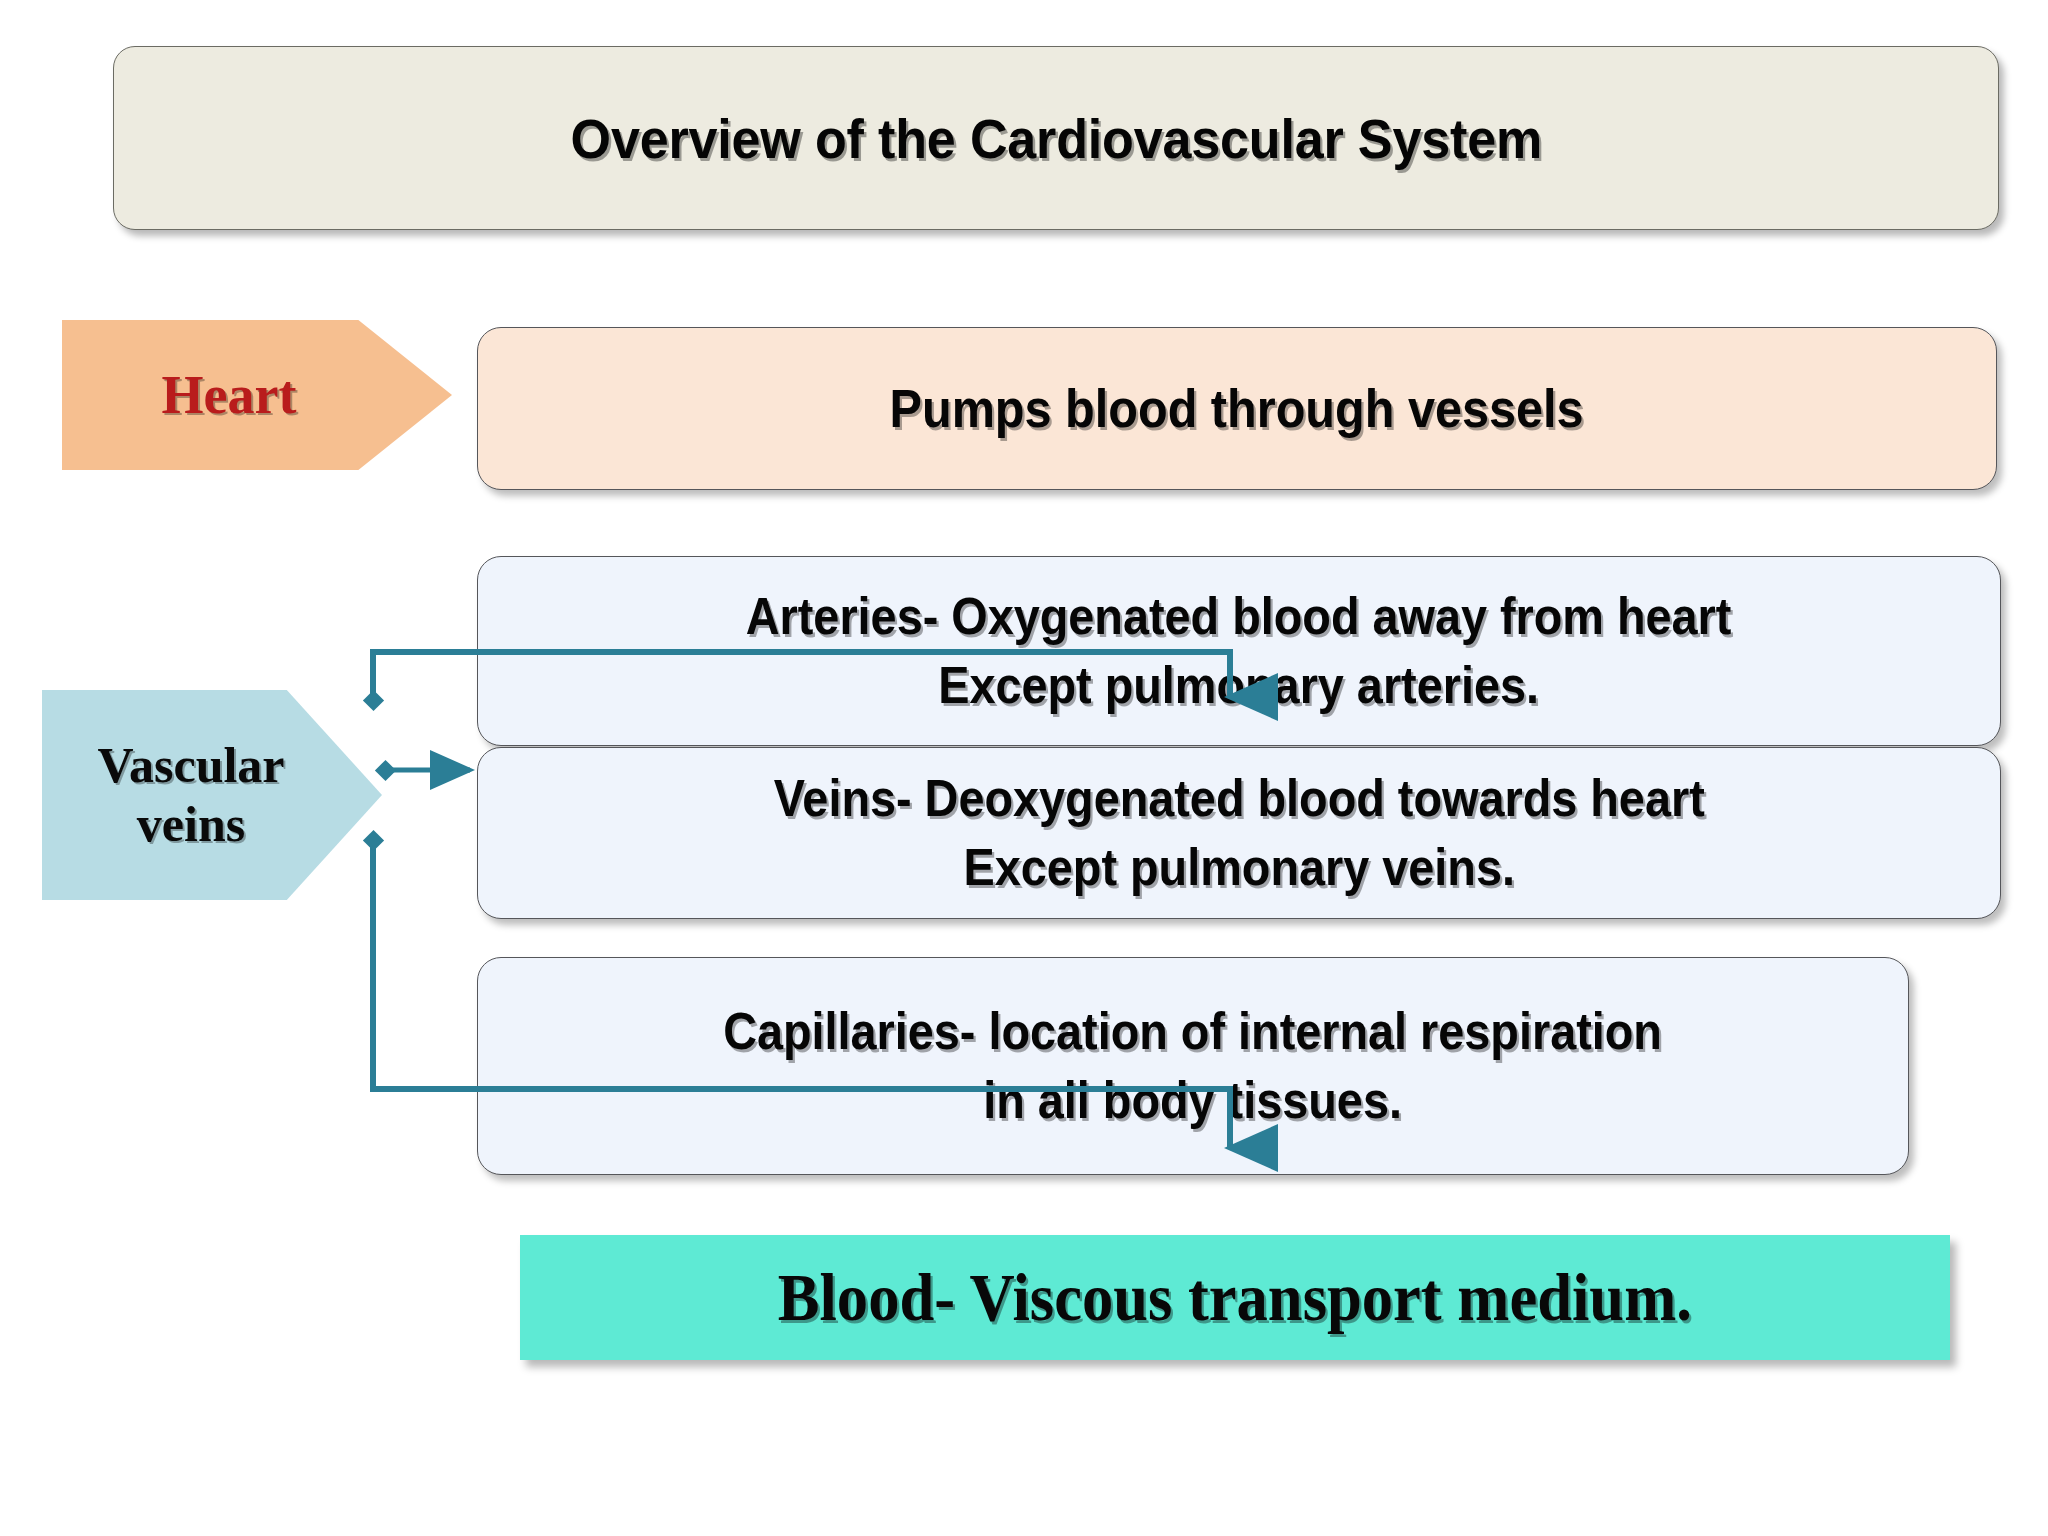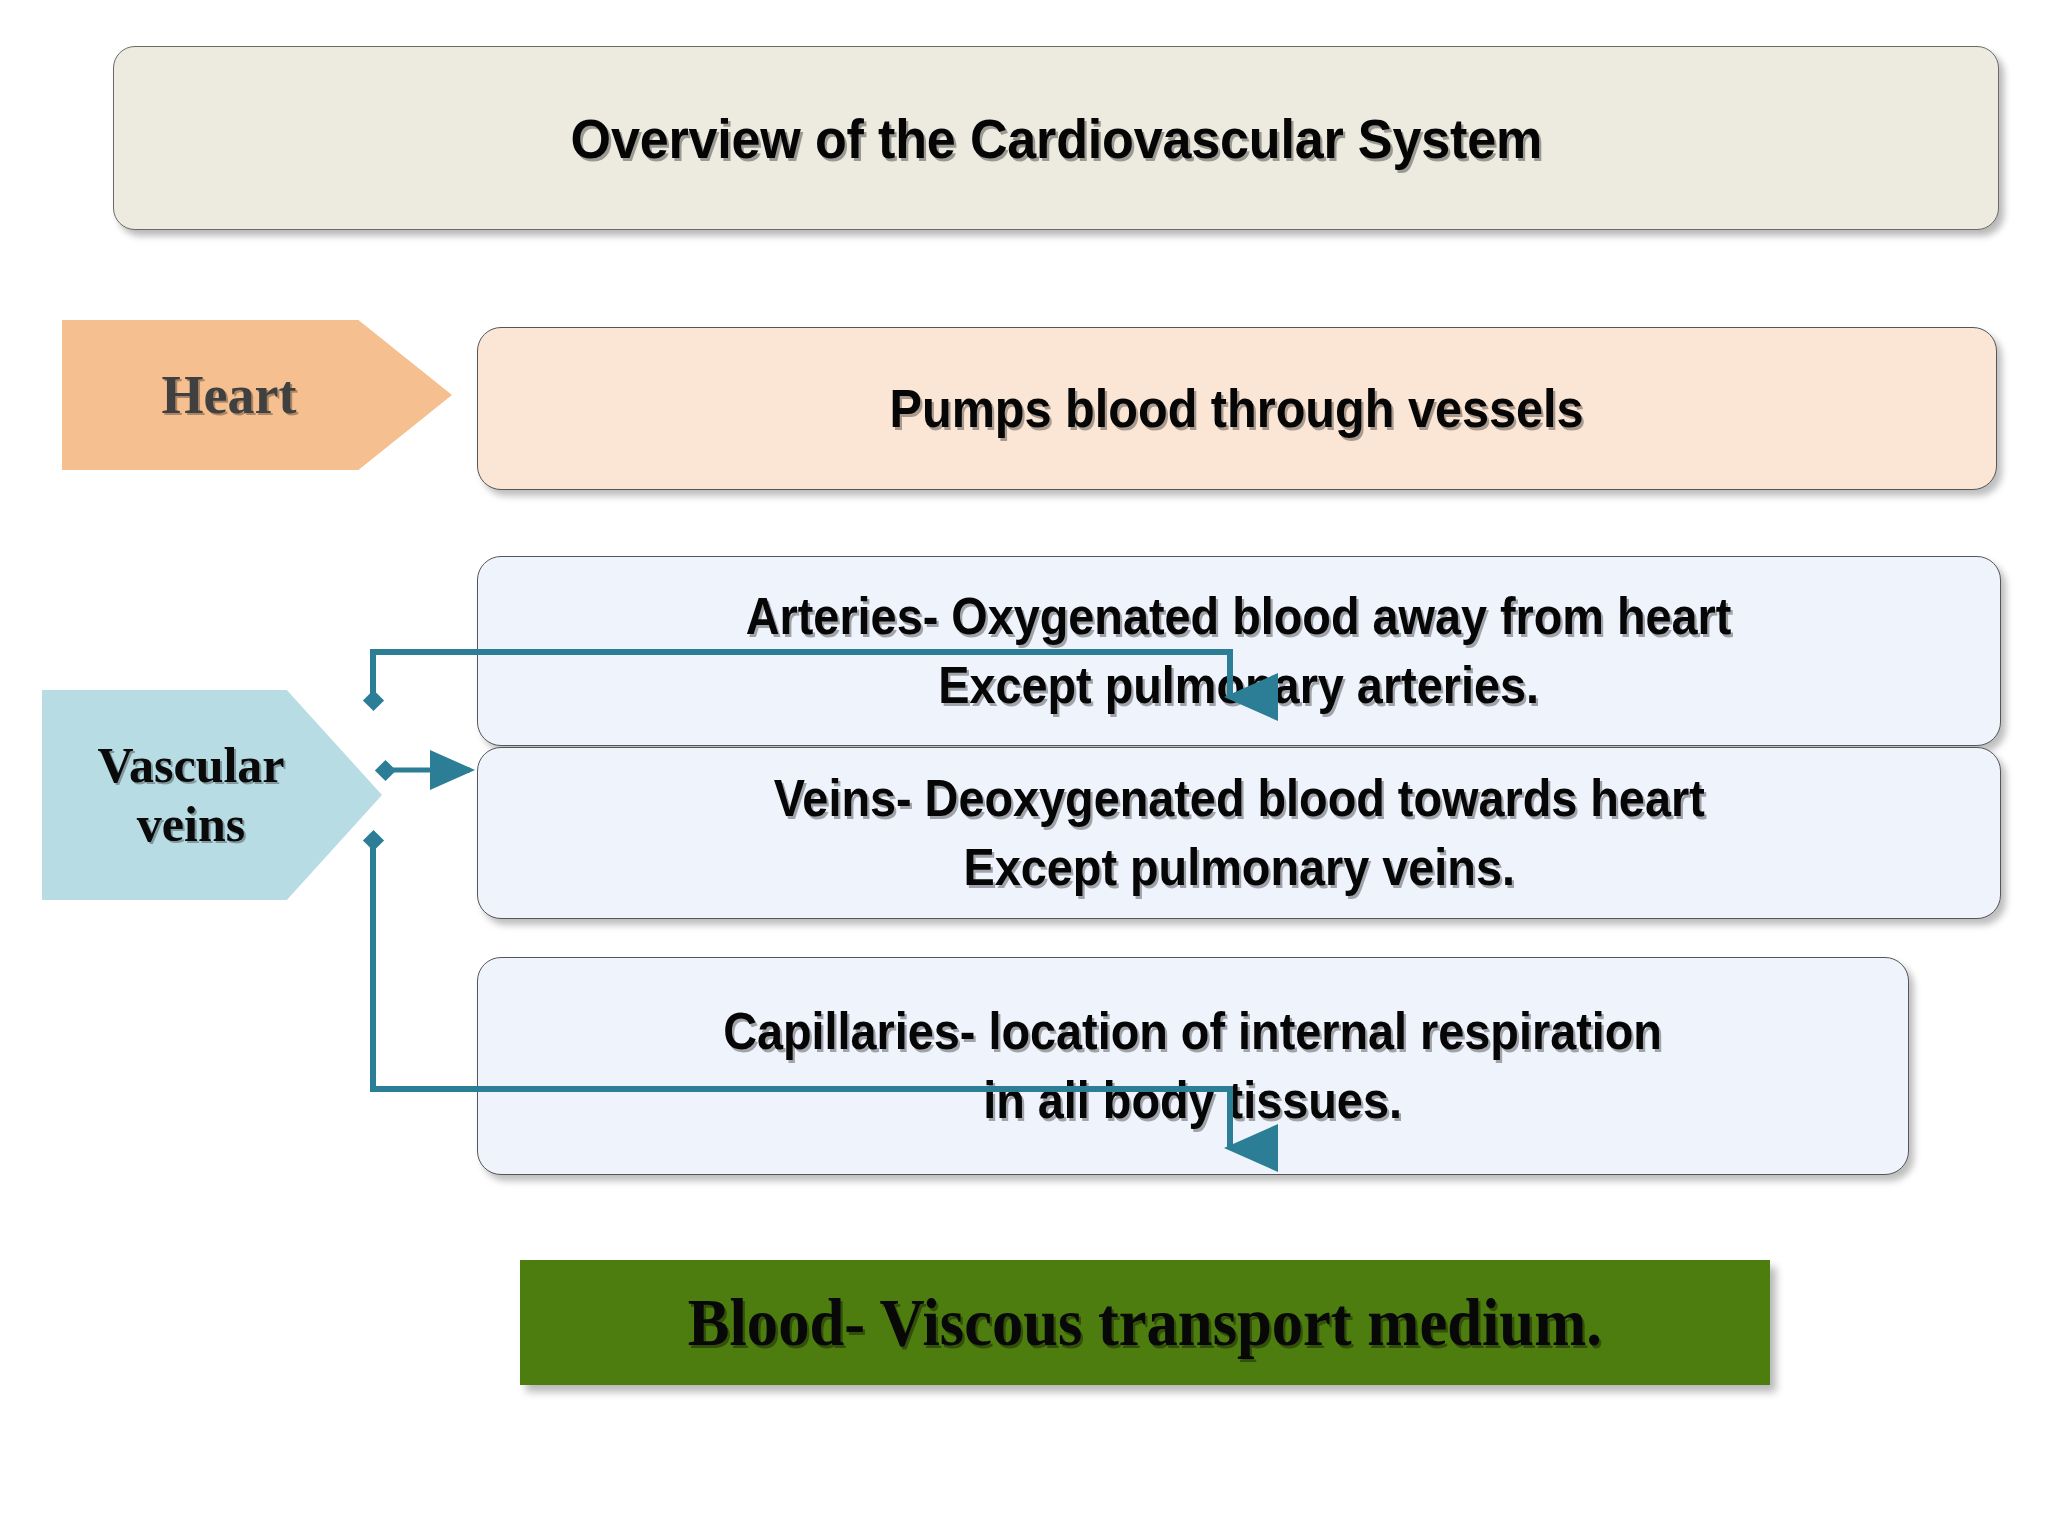--- a/index.html
+++ b/index.html
@@ -63,21 +63,21 @@
     top: 320px;
     width: 390px;
     height: 150px;
     background: #F6BF90;
     clip-path: polygon(0% 0%, 76% 0%, 100% 50%, 76% 100%, 0% 100%);
   }
   .pentagon-heart .p-label {
     font-family: "Liberation Serif", serif;
     font-weight: bold;
     font-size: 54px;
-    color: #404040;
+    color: #b91c1c;
     margin-right: 56px;
     text-shadow: 2px 2px 0 rgba(0,0,0,0.3);
   }
   .pentagon-vascular {
     left: 42px;
     top: 690px;
     width: 340px;
     height: 210px;
     background: #B7DCE4;
     clip-path: polygon(0% 0%, 72% 0%, 100% 50%, 72% 100%, 0% 100%);
@@ -131,28 +131,27 @@
   .box-veins .r-text { font-size: 52px; }
 
   .box-cap    { left: 477px; top: 923px;  width: 1432px; height: 218px; }
   .box-cap .r-text { font-size: 52px; }
 
   
   .blood-box {
     position: absolute;
     left: 520px;
     top: 1235px;
-    width: 1250px;
+    width: 1430px;
     height: 125px;
-    background: #4d7c0f;
+    background: #5eead4;
     display: flex;
     align-items: center;
     justify-content: center;
     box-shadow: 6px 7px 8px rgba(0,0,0,0.28);
-    margin-top: 25px;
   }
   .blood-text {
     font-family: "Liberation Serif", serif;
     font-weight: bold;
     font-size: 68px;
     color: #080808;
     transform: scaleX(0.92);
     text-shadow: 2.5px 2.5px 0 rgba(0,0,0,0.35);
   }
 

